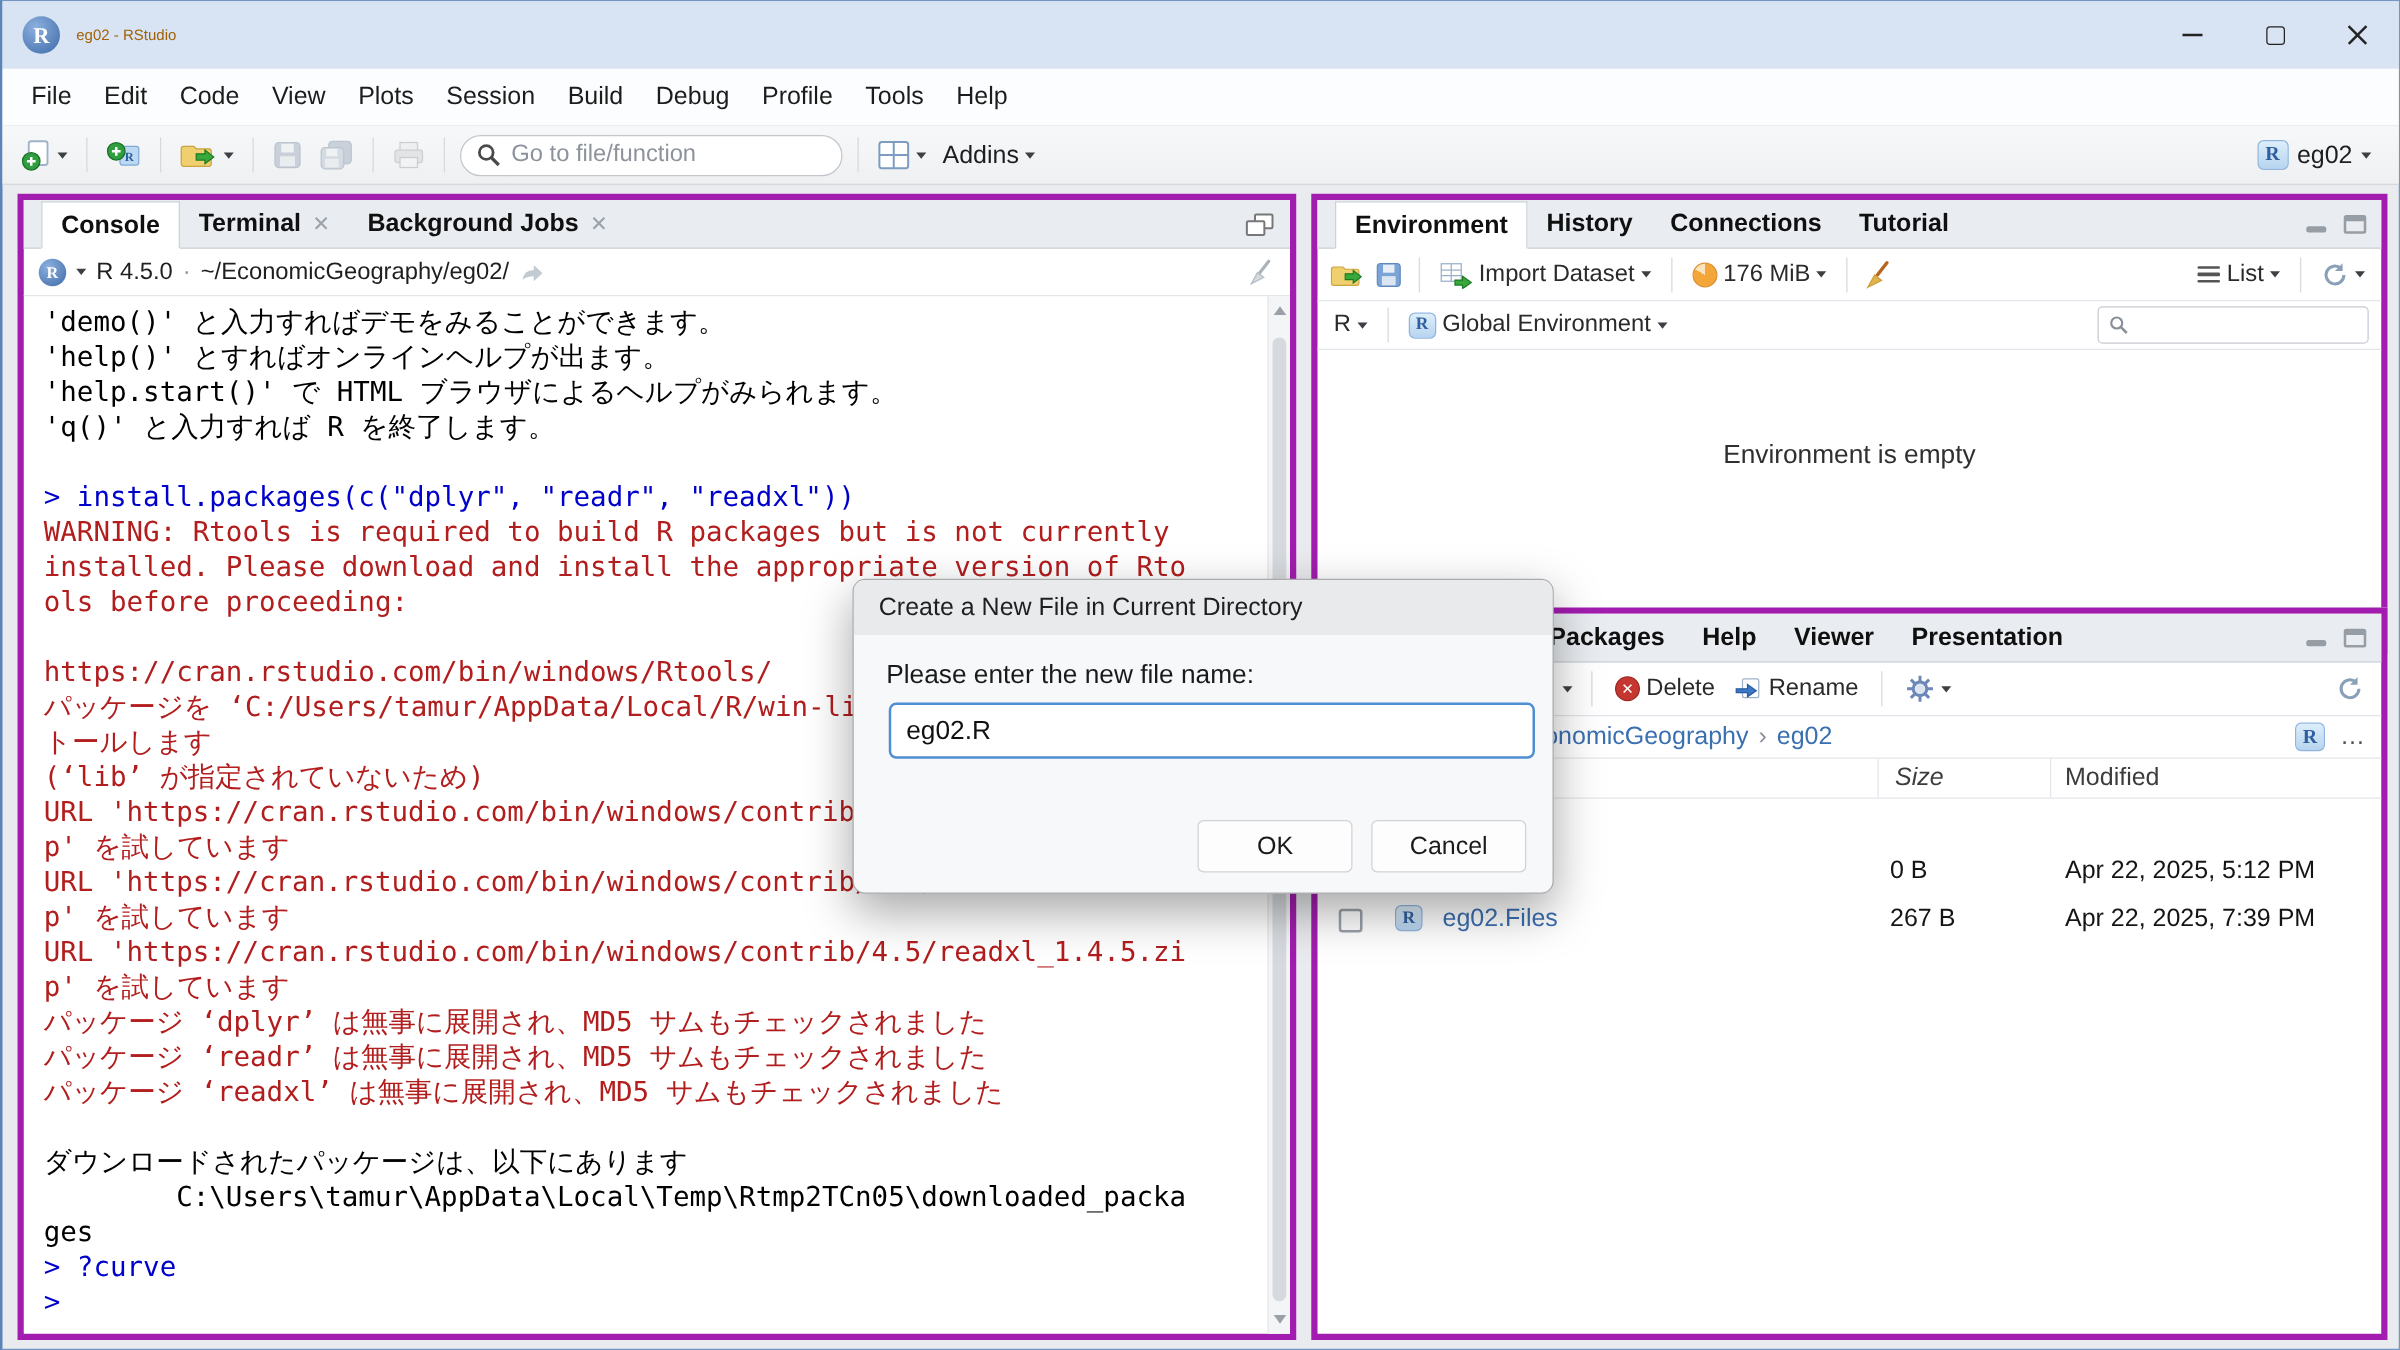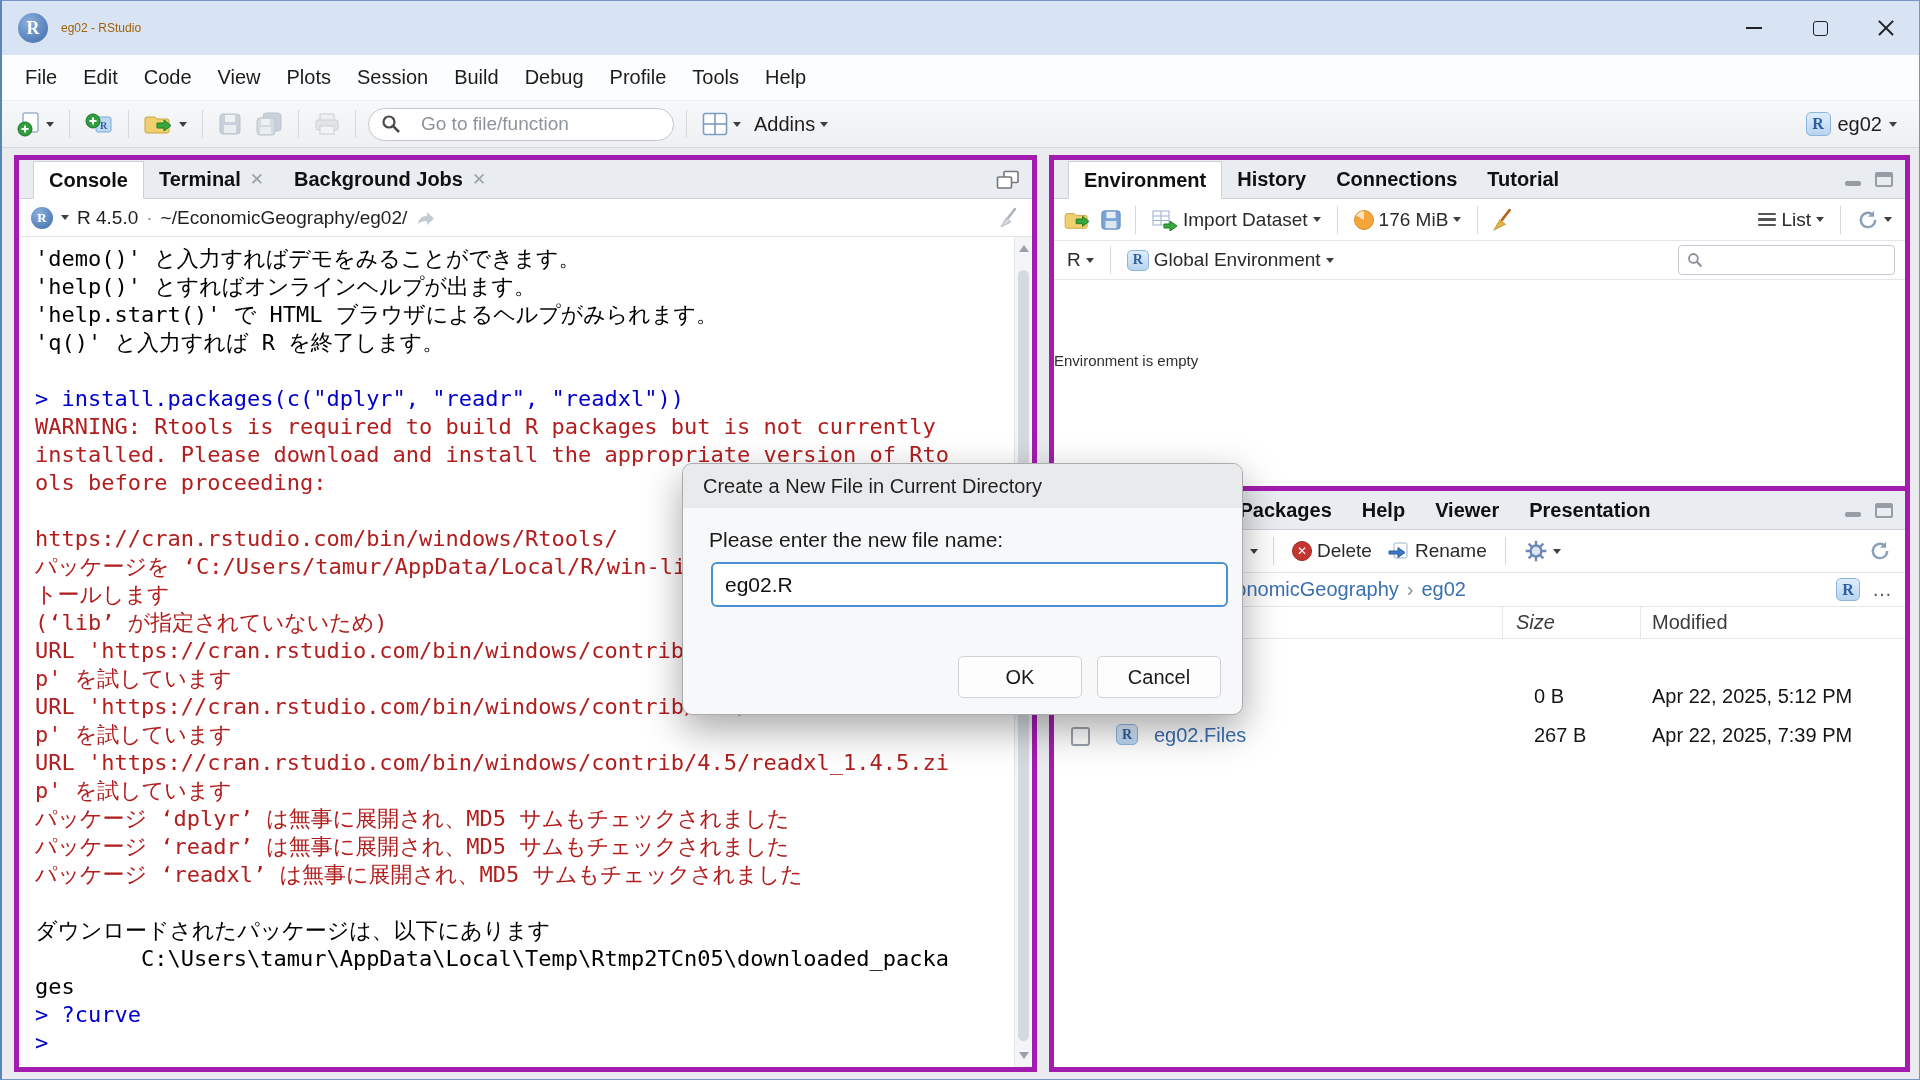--- a/index.html
+++ b/index.html
@@ -33,21 +33,21 @@
   
   .toolbar { position:absolute; left:0; top:100px; right:0; height:47px;
              background:linear-gradient(#f7f8fa,#eef0f2); border-bottom:1px solid #d4d7db;
              display:flex; align-items:center; padding:0 12px; gap:7px; }
   .tb-sep { width:1px; height:28px; background:#d6d9dd; margin:0 5px; }
   .tb-btn { display:flex; align-items:center; gap:5px; padding:2px 3px; }
   .caret { width:0; height:0; border-left:4.5px solid transparent; border-right:4.5px solid transparent;
            border-top:5px solid #3c3f43; display:inline-block; }
   .disabled { opacity:.42; filter:grayscale(.6); }
   .goto-box { width:306px; height:33px; background:#fff; border:1px solid #c3c7cc; border-radius:17px;
-              display:flex; align-items:center; padding:0 12px; gap:20px; }
+              display:flex; align-items:center; padding:0 12px; gap:8px; }
   .goto-box input { border:none; outline:none; flex:1; font-size:19px; font-family:inherit; color:#333; background:transparent; }
   .goto-box input::placeholder { color:#8d939c; }
   .tb-label { font-size:20px; color:#1e1e1e; }
   .project-sel { margin-left:auto; display:flex; align-items:center; gap:7px; margin-right:10px; }
   .rbadge { width:25px; height:24px; border-radius:5px;
             background:linear-gradient(#ddeefb,#b7d4ef); border:1px solid #8fb5de;
             color:#2f5f9e; font-family:"Liberation Serif",serif; font-weight:bold; font-size:16px;
             display:flex; align-items:center; justify-content:center; }
 
   
@@ -85,21 +85,21 @@
   
   #env-panel { left:1047px; top:154px; width:861px; height:368px; }
   .env-toolbar { height:42px; border-bottom:1px solid #e2e5e9; display:flex; align-items:center;
                  padding:0 10px; gap:8px; font-size:19px; color:#2a2a2a; }
   .env-row2 { height:39px; border-bottom:1px solid #e2e5e9; display:flex; align-items:center;
               padding:0 10px; gap:8px; font-size:19px; color:#2a2a2a; }
   .env-search { margin-left:auto; width:217px; height:30px; border:1px solid #c6cacf; border-radius:4px;
                 background:#fff; display:flex; align-items:center; padding:0 8px; gap:6px; }
   .env-search input { border:none; outline:none; flex:1; font-size:18px; font-family:inherit; background:transparent; }
   .env-body { position:relative; height:203px; }
-  .env-empty { padding-top:72px; font-size:15px; color:#2f2f2f; }
+  .env-empty { text-align:center; padding-top:72px; font-size:21px; color:#2f2f2f; }
   .right-group { margin-left:auto; display:flex; align-items:center; gap:8px; }
   .ham { display:inline-flex; flex-direction:column; gap:3px; }
   .ham i { width:18px; height:2.5px; background:#555; border-radius:1px; }
   .pie { width:20px; height:20px; border-radius:50%; border:1px solid #d98f2b;
          background:conic-gradient(#f4a63a 0 300deg, #fbe3bd 300deg 360deg); }
 
   
   #files-panel { left:1047px; top:485px; width:861px; height:586px; }
   .files-toolbar { height:43px; border-bottom:1px solid #e2e5e9; display:flex; align-items:center;
                    padding-left:196px; gap:10px; font-size:19px; color:#2a2a2a; position:relative; }
@@ -114,21 +114,21 @@
                   position:relative; font-size:20px; color:#3c3c3c; }
   .col-size-h { position:absolute; left:462px; top:4px;font-style:italic; }
   .col-mod-h  { position:absolute; left:598px; top:4px; }
   .col-div1 { position:absolute; left:448px; top:0; bottom:0; width:1px; background:#e3e6ea; }
   .col-div2 { position:absolute; left:586px; top:0; bottom:0; width:1px; background:#e3e6ea; }
   .frow { height:39px; position:relative; font-size:20px; color:#151515; }
   .frow .cb { position:absolute; left:17px; top:10px; width:19px; height:19px;
               border:2px solid #9aa1a9; border-radius:3px; background:#fff; }
   .frow .fico { position:absolute; left:62px; top:7px; }
   .frow .fname { position:absolute; left:100px; top:7px; color:#3a6fb0; }
-  .frow .fsize { position:absolute; left:480px; top:7px;text-align:right; }
+  .frow .fsize { position:absolute; left:458px; top:7px;text-align:right; }
   .frow .fmod  { position:absolute; left:598px; top:7px; }
   .redx { width:20px; height:20px; border-radius:50%; background:#c63631; color:#fff; font-size:12px;
           display:inline-flex; align-items:center; justify-content:center; border:1px solid #9c2622; }
 
   
   #dialog { position:absolute; left:680px; top:462px; width:561px; height:252px;
             background:#f7f8f9; border:1px solid #ababad; border-radius:10px;
             box-shadow:0 14px 38px rgba(0,0,0,.35); z-index:50; overflow:hidden; }
   .dlg-title { height:44px; background:#e9eaec; display:flex; align-items:center;
                padding-left:20px; font-size:20px; color:#1f1f1f; }

